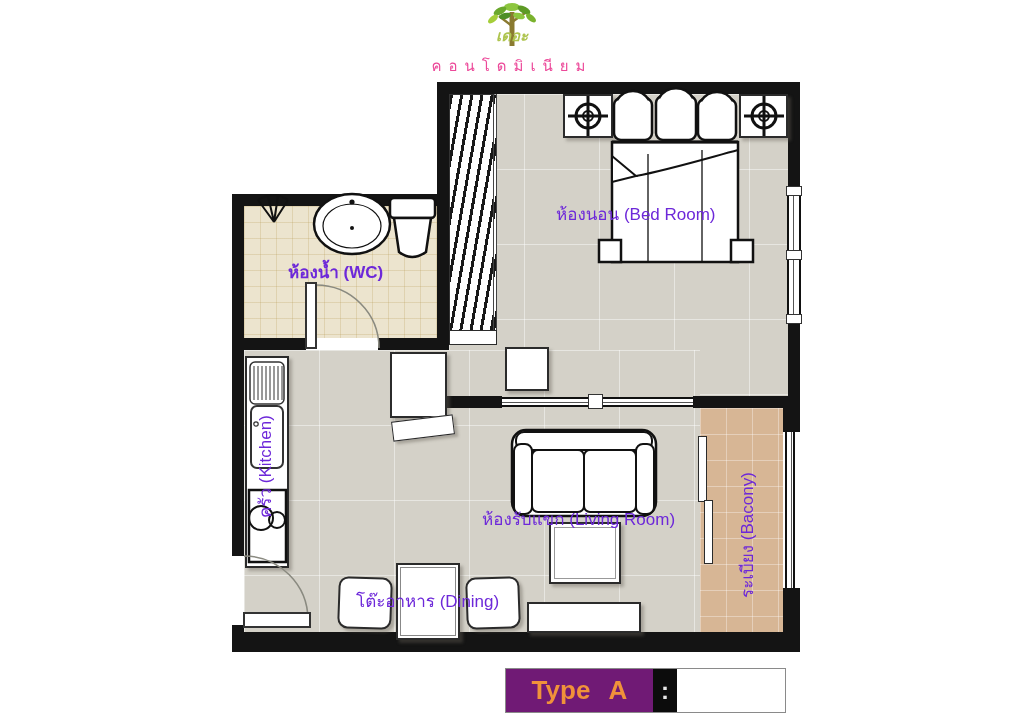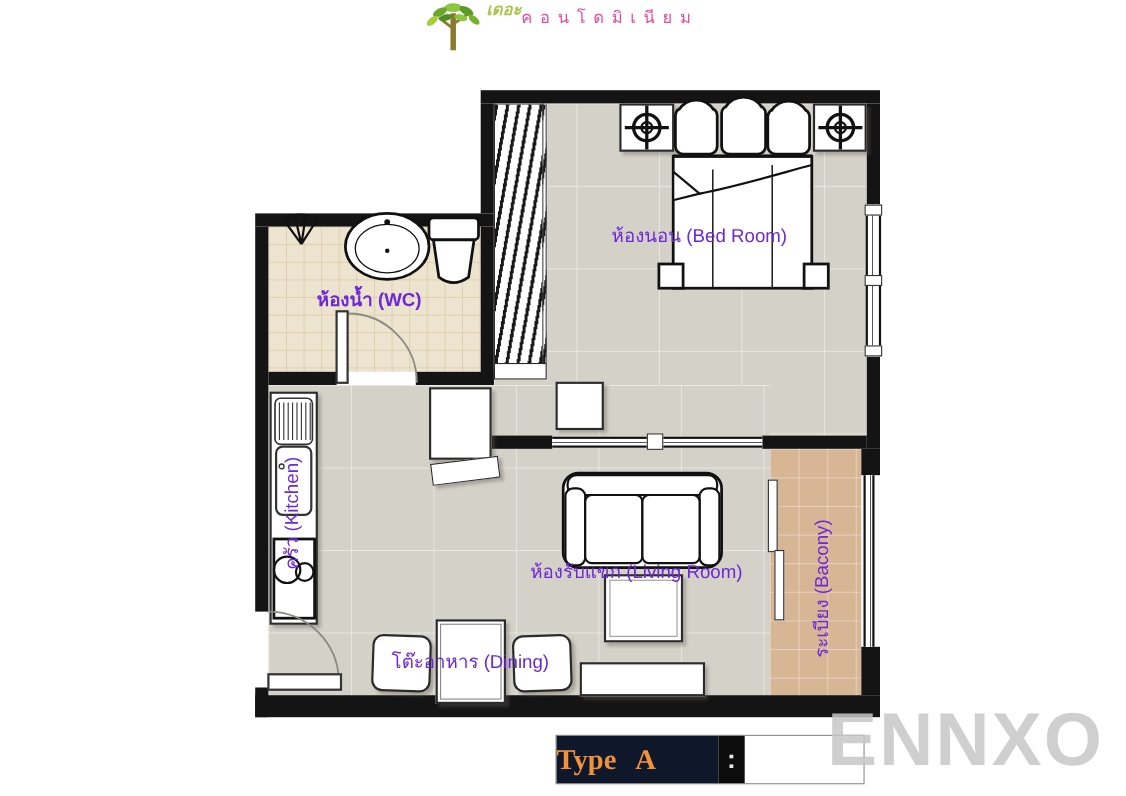--- a/index.html
+++ b/index.html
@@ -2,21 +2,21 @@
 <html><head>
 <meta charset="utf-8">
 <style>
   html,body{margin:0;padding:0;}
   body{width:1024px;height:724px;background:#ffffff;overflow:hidden;
        font-family:"Liberation Sans", sans-serif;}
   .stage{position:relative;width:1024px;height:724px;background:#fff;}
 
   
   .logo{position:absolute;left:50%;top:2px;transform:translateX(-50%);
-        display:flex;flex-direction:row;align-items:center;z-index:20;width:260px;}
+        display:flex;flex-direction:column;align-items:center;z-index:20;width:260px;}
   .logo-tree{margin-bottom:-14px;}
   .logo-line{display:flex;align-items:baseline;gap:6px;}
   .logo-prefix{font-size:15px;color:#aec44e;font-style:italic;font-weight:bold;transform:translateY(-8px);}
   .logo-name{font-size:33px;color:#aec44e;font-weight:bold;letter-spacing:1px;}
   .logo-sub{font-size:15px;color:#ec4899;letter-spacing:7px;margin-top:-2px;}
 
   
   .w{position:absolute;background:#141414;z-index:5;}
   .floor{position:absolute;z-index:1;}
   .floor-main{background:#d4d1c8;
@@ -47,21 +47,21 @@
   .lbl-v{writing-mode:vertical-rl;transform:rotate(180deg);}
 
   
   .wardrobe{position:absolute;background:#fff;border:1.5px solid #333;z-index:6;box-sizing:border-box;
     background-image:repeating-linear-gradient(100deg,#181818 0 3px,transparent 3px 10px);
     border-right:4px double #444;}
 
   
   .footer-bar{position:absolute;left:505px;top:668px;width:281px;height:45px;
       display:flex;z-index:15;border:1px solid #8a8a8a;box-sizing:border-box;}
-  .type-seg{width:147px;background:#0f172a;display:flex;align-items:center;justify-content:flex-start;font-family:Liberation Serif, serif;}
+  .type-seg{width:147px;background:#701a75;display:flex;align-items:center;justify-content:center;}
   .type-seg span{color:#f0923a;font-size:26px;font-weight:bold;word-spacing:12px;}
   .colon-seg{width:24px;background:#0c0c0c;display:flex;align-items:center;justify-content:center;
       color:#e8e8e8;font-size:24px;font-weight:bold;}
   .area-seg{flex:1;background:#3b3b3b;display:flex;align-items:center;justify-content:center;
       color:#a8a8a8;font-size:26px;}
   .watermark{position:absolute;left:752px;top:638px;font-size:68px;font-weight:bold;
       color:#c7c7c7;opacity:.85;letter-spacing:2px;z-index:30;line-height:1;}
 </style>
 </head>
 <body>
@@ -230,15 +230,14 @@
   <div class="lbl" style="left:482px;top:505px;">ห้องรับแขก (Living Room)</div>
   <div class="lbl lbl-v" style="left:734px;top:432px;height:166px;">ระเบียง (Bacony)</div>
 
   <div class="footer-bar">
     <div class="type-seg">
       <span>Type A</span>
     </div>
     <div class="colon-seg">:</div>
   </div>
 
-  <div class="watermark">ENNXO</div>
 
 </div>
 
 </body></html>

